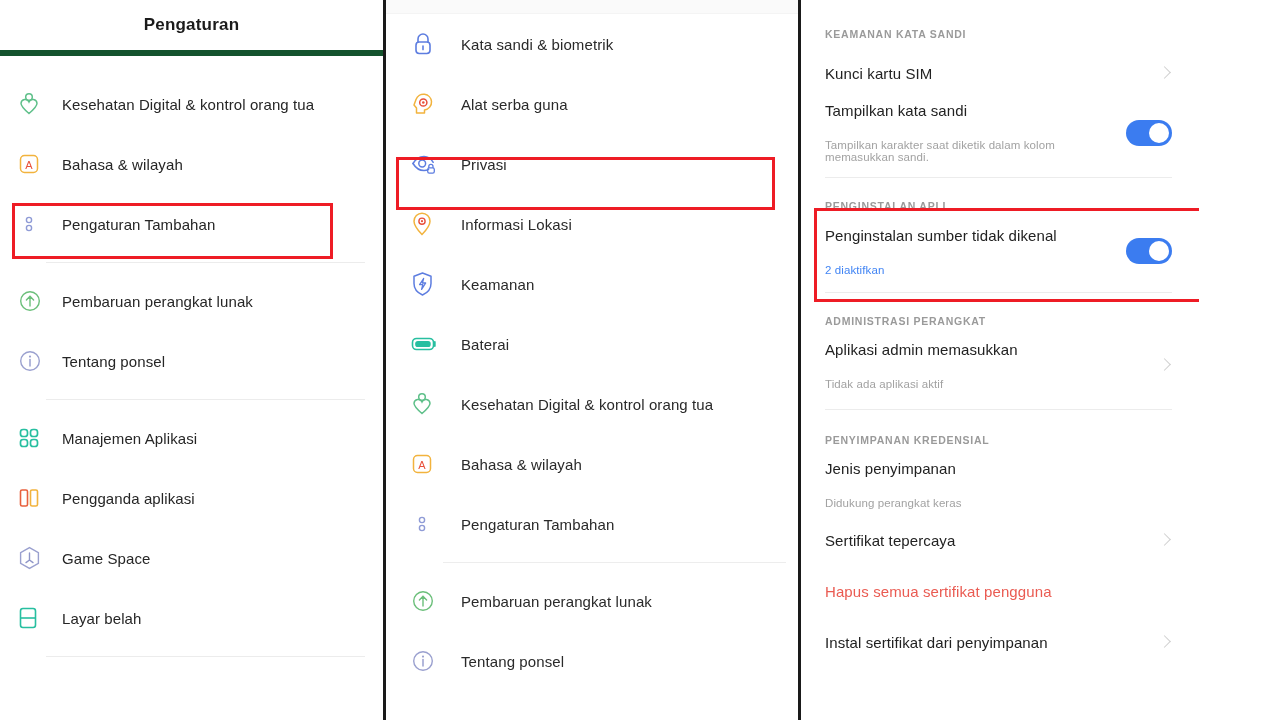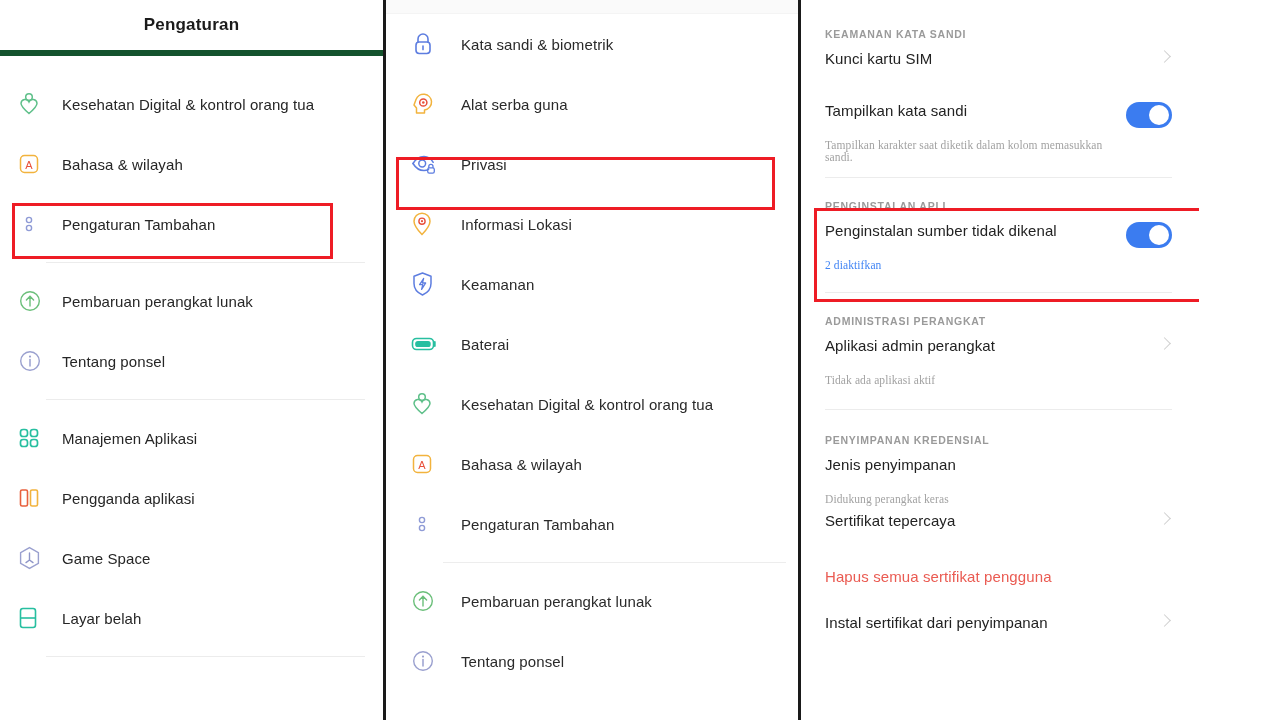--- a/index.html
+++ b/index.html
@@ -84,27 +84,27 @@
     letter-spacing: .75px;
     color: #9a9a9a;
     padding: 0 0 0 27px;
     height: 32px;
     display: flex;
     align-items: center;
   }
   .row3 {
     position: relative;
     display: flex;
-    align-items: flex-start;
+    align-items: center;
     padding: 0 27px;
     min-height: 46px;
   }
   .row3 .txtcol { flex: 1 1 auto; display: flex; flex-direction: column; justify-content: center; }
   .row3 .t1 { font-size: 15px; color: #222; letter-spacing: .1px; }
-  .row3 .t2 { font-size: 11.5px; color: #a2a2a2; margin-top: 20px; letter-spacing: .1px; font-family: Liberation Serif, serif; }
+  .row3 .t2 { font-size: 11.5px; color: #a2a2a2; margin-top: 20px; letter-spacing: .1px; }
   .row3 .t2.link { color: #4285f4; }
   .row3 .t1.danger { color: #ea5b52; }
   .chev {
     flex: 0 0 auto;
     width: 14px; height: 14px;
     margin-left: 10px;
     position: relative;
   }
   .chev::before {
     content: "";
@@ -426,21 +426,21 @@
     </div>
 
     <div style="height:12px;"></div>
     <div class="p3-div"></div>
 
     <div style="height:12px;"></div>
     <div class="sec-head">ADMINISTRASI PERANGKAT</div>
 
     <div class="row3" style="min-height:56px;">
       <div class="txtcol">
-        <div class="t1">Aplikasi admin perangkat</div>
+        <div class="t1">Aplikasi admin memasukkan</div>
         <div class="t2">Tidak ada aplikasi aktif</div>
       </div>
       <span class="chev"></span>
     </div>
 
     <div style="height:16px;"></div>
     <div class="p3-div"></div>
 
     <div style="height:14px;"></div>
     <div class="sec-head">PENYIMPANAN KREDENSIAL</div>

